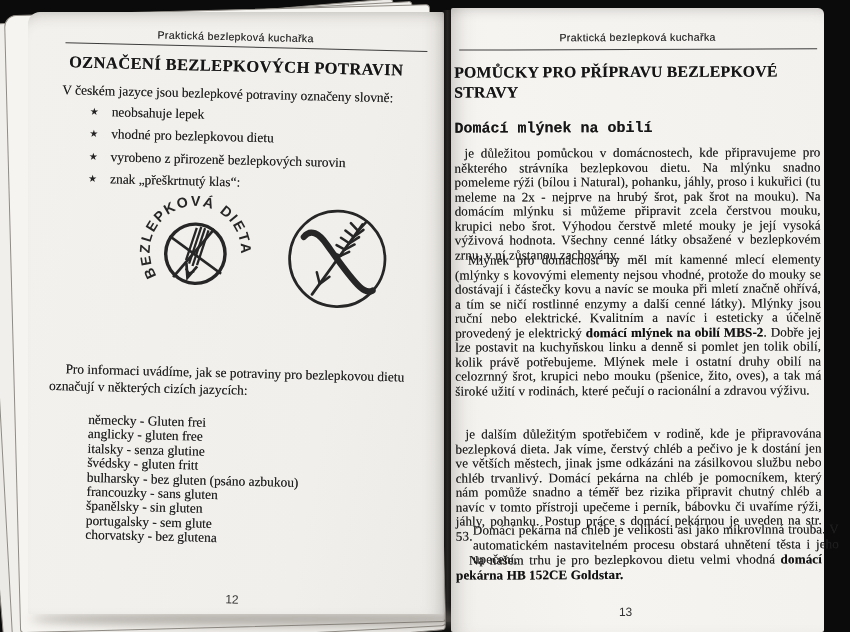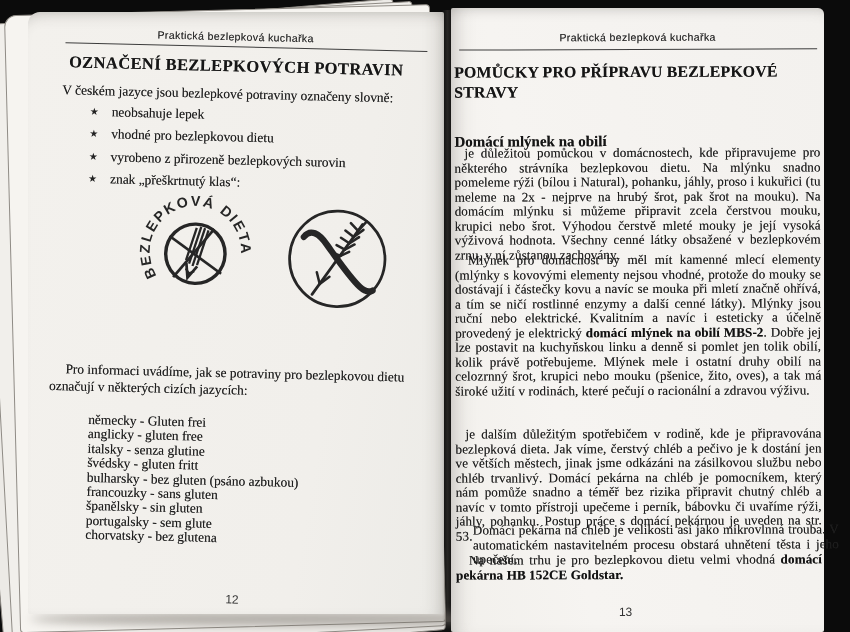--- a/index.html
+++ b/index.html
@@ -161,21 +161,21 @@
 
   <div class="gutter"></div>
 
   <div class="page page-right">
     <div class="rp-rot">
       <div class="abs running-header soft" style="top:23px;left:0;">Praktická bezlepková kuchařka</div>
       <div class="abs rule" style="top:41px;left:8px;width:358px;"></div>
 
       <div class="abs rp-title soft" style="top:54px;left:3px;width:345px;">POMŮCKY PRO PŘÍPRAVU BEZLEPKOVÉ STRAVY</div>
 
-      <div class="abs rp-heading soft" style="top:125px;left:3px;">Domácí mlýnek na obilí</div>
+      <div class="abs rp-heading soft" style="top:112px;left:3px;font-family:Liberation Mono, monospace;">Domácí mlýnek na obilí</div>
 
       <div class="abs rp-p ind10 soft" style="top:138px;left:3px;width:366px;">je důležitou pomůckou v domácnostech, kde připravujeme pro některého strávníka bezlepkovou dietu. Na mlýnku snadno pomeleme rýži (bílou i Natural), pohanku, jáhly, proso i kukuřici (tu meleme na 2x - nejprve na hrubý šrot, pak šrot na mouku). Na domácím mlýnku si můžeme připravit zcela čerstvou mouku, krupici nebo šrot. Výhodou čerstvě mleté mouky je její vysoká výživová hodnota. Všechny cenné látky obsažené v bezlepkovém zrnu, v ní zůstanou zachovány.</div>
 
       <div class="abs rp-p ind13 soft" style="top:245px;left:3px;width:366px;"><span>Mlýnek pro domácnost by měl mít kamenné mlecí elementy (mlýnky s kovovými elementy nejsou vhodné, protože do mouky se dostávají i částečky kovu a navíc se mouka při mletí značně ohřívá, a tím se ničí rostlinné enzymy a další cenné látky). Mlýnky jsou ruční nebo elektrické. Kvalitním a navíc i esteticky a účelně provedený je elektrický </span><b>domácí mlýnek na obilí MBS-2</b><span>. Dobře jej lze postavit na kuchyňskou linku a denně si pomlet jen tolik obilí, kolik právě potřebujeme. Mlýnek mele i ostatní druhy obilí na celozrnný šrot, krupici nebo mouku (pšenice, žito, oves), a tak má široké užití v rodinách, které pečují o racionální a zdravou výživu.</span></div>
 
 
       <div class="abs rp-p ind10 soft" style="top:419px;left:3px;width:366px;">je dalším důležitým spotřebičem v rodině, kde je připravována bezlepková dieta. Jak víme, čerstvý chléb a pečivo je k dostání jen ve větších městech, jinak jsme odkázáni na zásilkovou službu nebo chléb trvanlivý. Domácí pekárna na chléb je pomocníkem, který nám pomůže snadno a téměř bez rizika připravit chutný chléb a navíc v tomto přístroji upečeme i perník, bábovku či uvaříme rýži, jáhly, pohanku. Postup práce s domácí pekárnou je uveden na str. 53.</div>
 
       <div class="abs rp-p soft" style="top:515px;left:20px;width:366px;">Domácí pekárna na chléb je velikosti asi jako mikrovlnná trouba. V automatickém nastavitelném procesu obstará uhnětení těsta i jeho upečení.</div>
 

